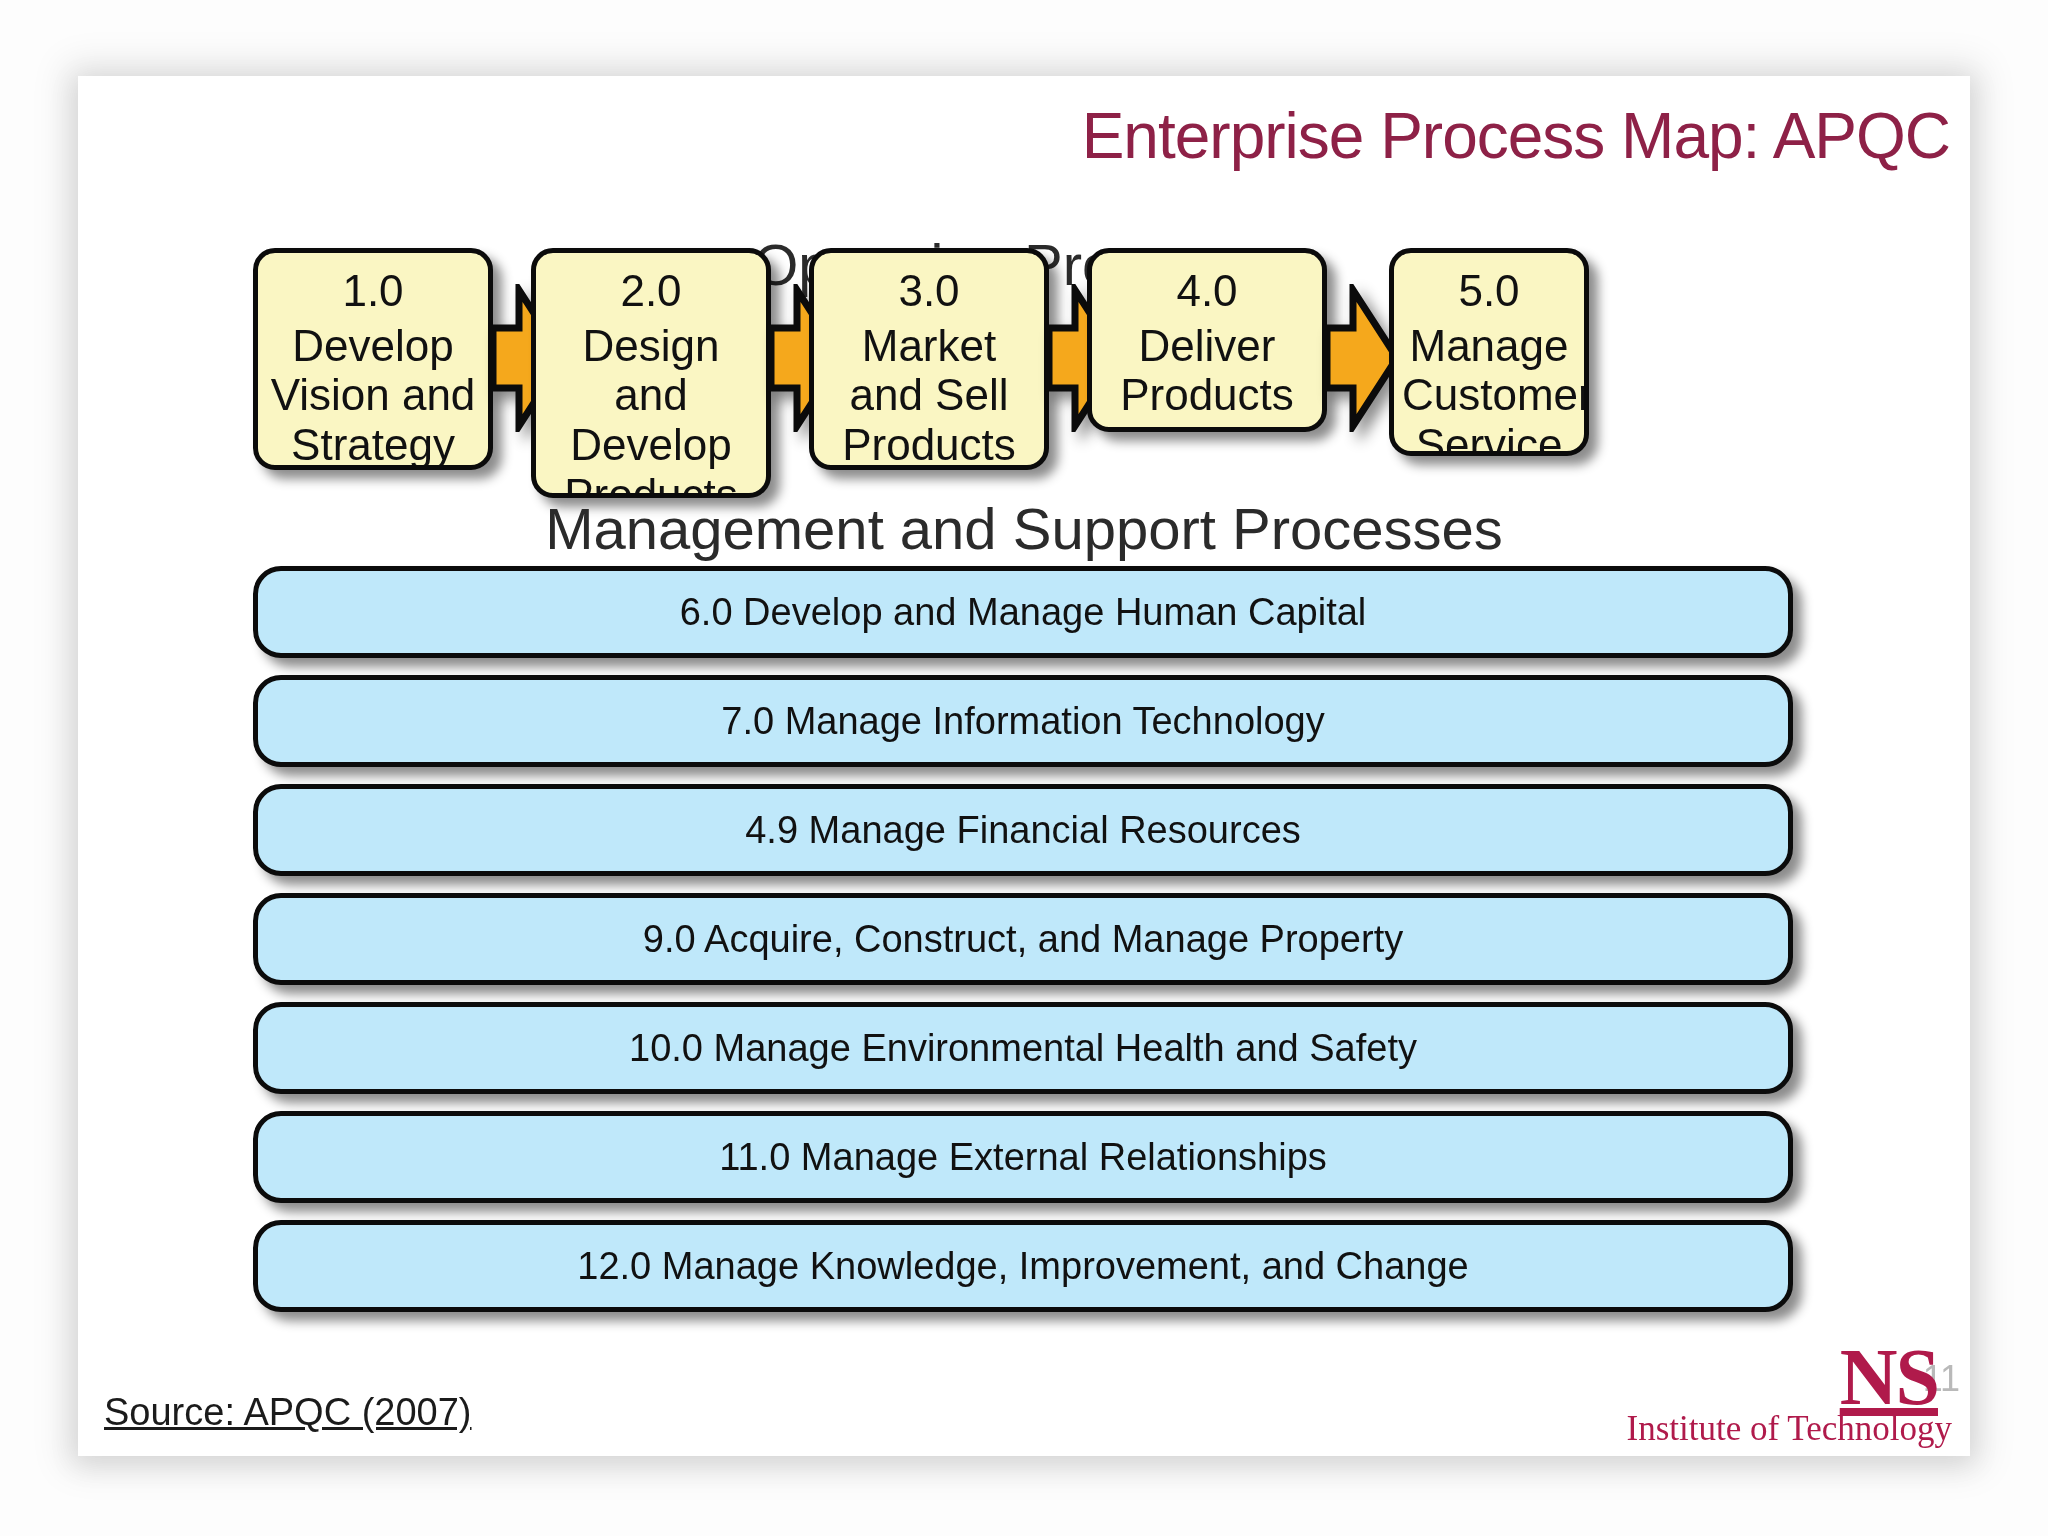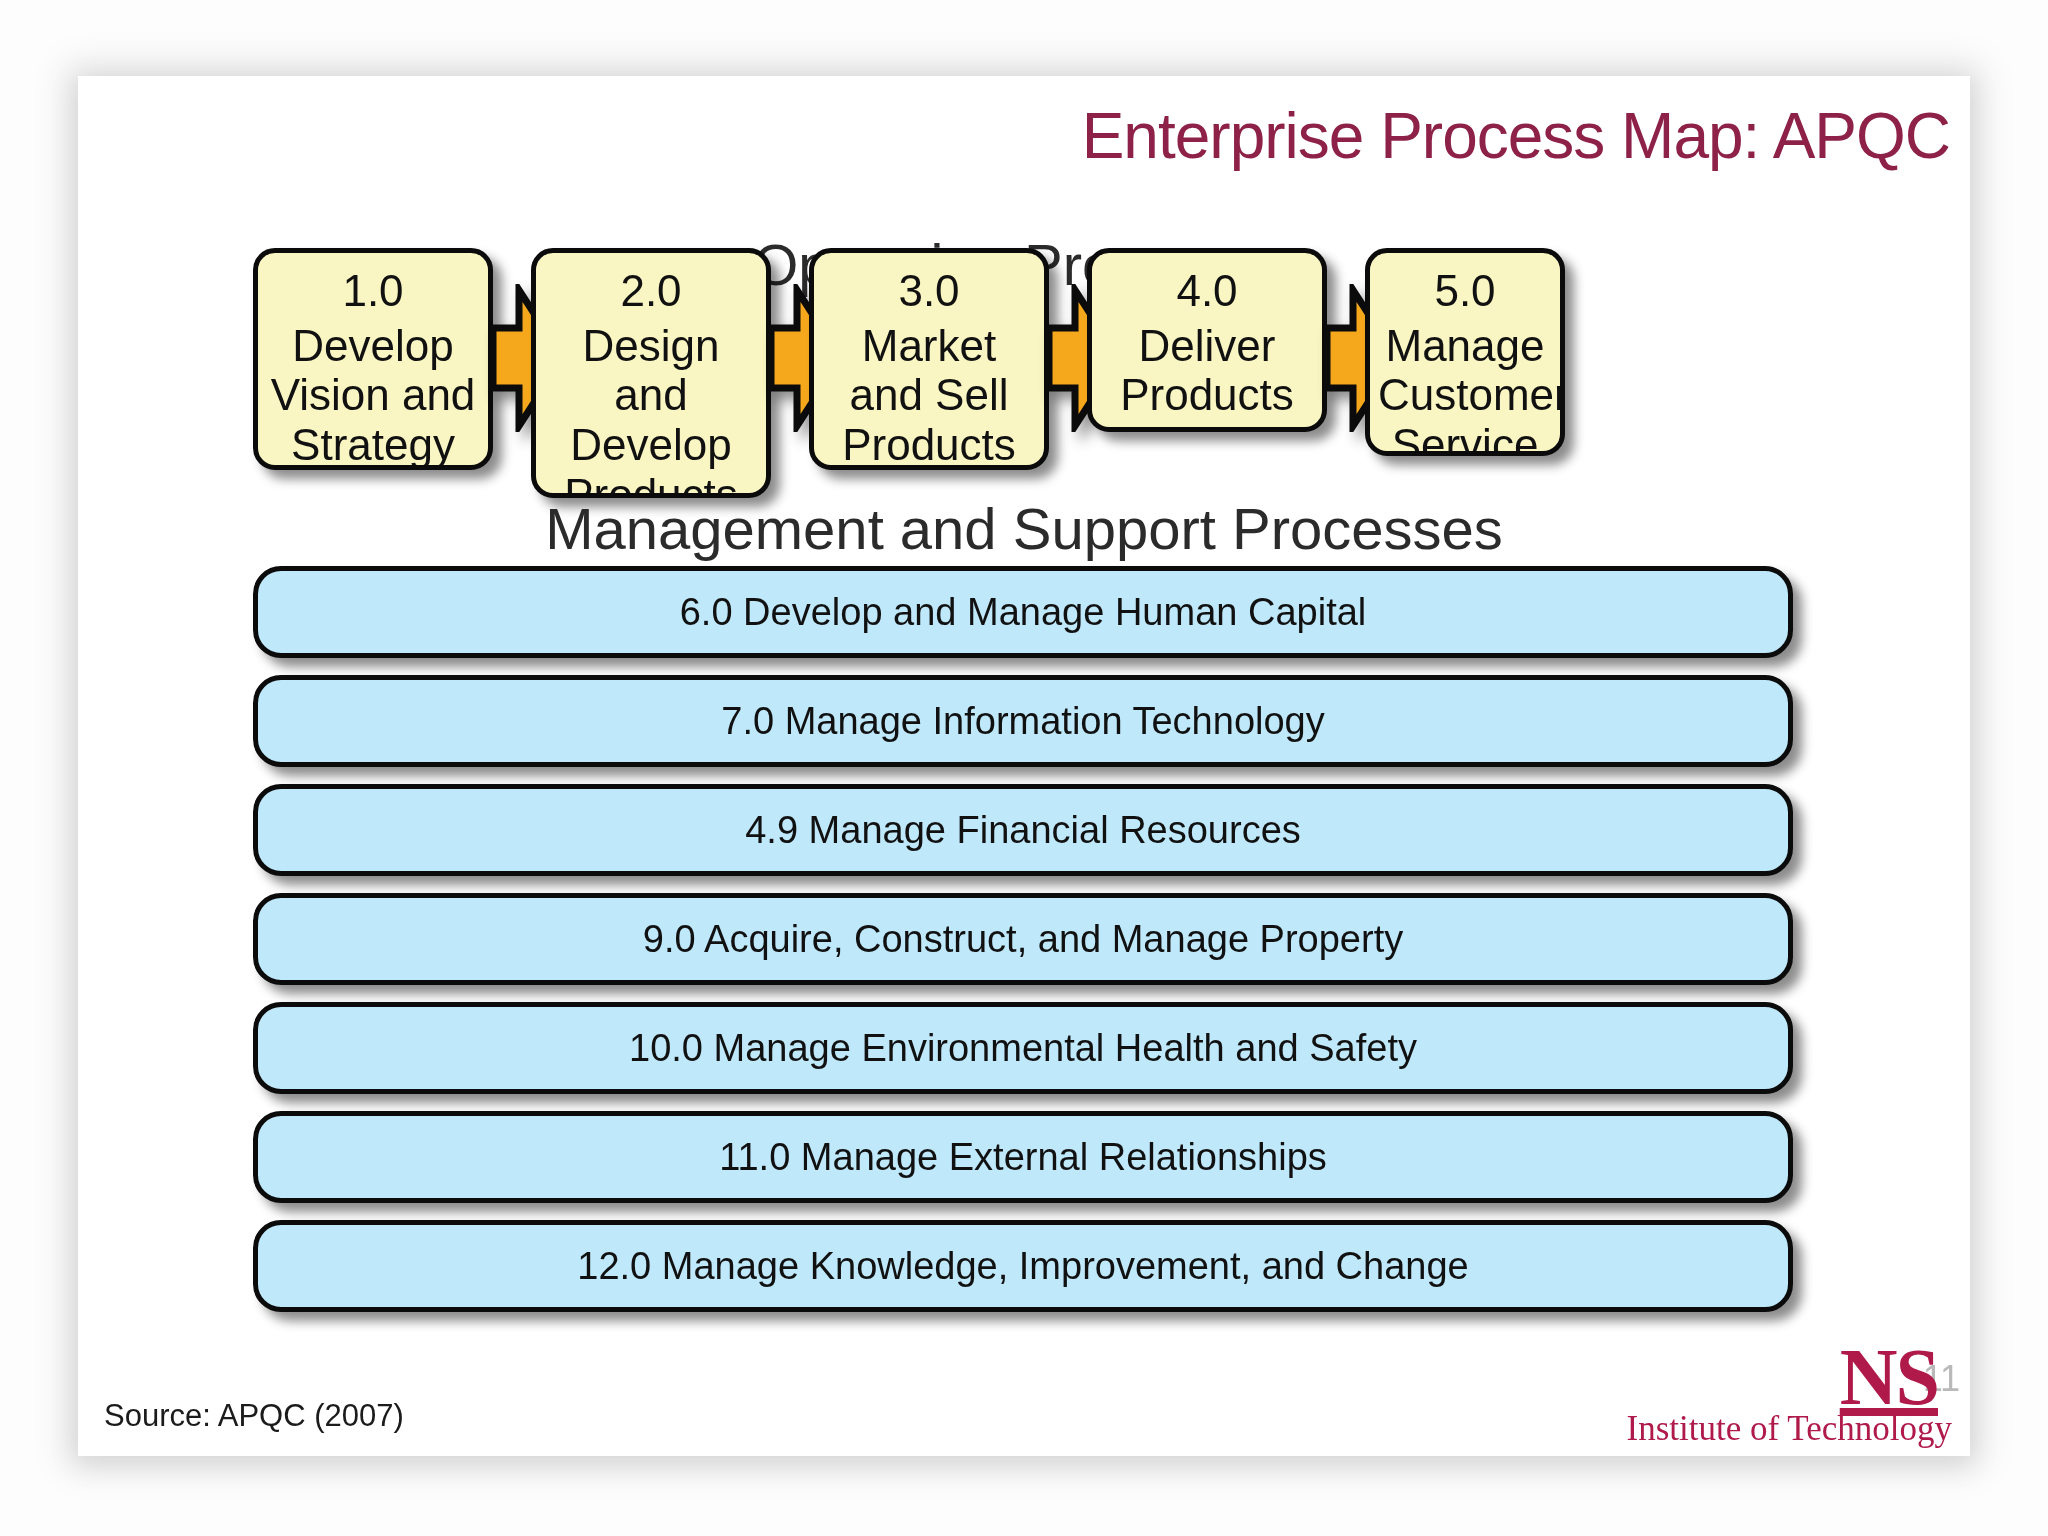--- a/index.html
+++ b/index.html
@@ -123,23 +123,24 @@
     font-size: 38px;
     color: #111111;
     white-space: nowrap;
   }
 
   
   #source-note {
     position: absolute;
     left: 26px;
     bottom: 22px;
-    font-size: 31px;
+    font-size: 38px;
     color: #1b1b1b;
     white-space: nowrap;
+    text-decoration: underline;
   }
 
   #logo {
     position: absolute;
     right: 18px;
     bottom: 10px;
     text-align: center;
     color: #B01A4B;
     line-height: 1;
     z-index: 1;
@@ -212,21 +213,21 @@
         </div>
         <div class="process-box" style="left: 834px; width: 240px; height: 184px;">
           <span class="pnum">4.0</span>
           <span class="plabel">Deliver Products and Services</span>
         </div>
         <div class="arrow" style="left: 1070px;">
           <svg viewBox="0 0 78 148" preserveAspectRatio="none">
             <path d="M4 44 L30 44 L30 6 L74 74 L30 142 L30 104 L4 104 Z" fill="#F5A81C" stroke="#0b0b0b" stroke-width="7" stroke-linejoin="miter"></path>
           </svg>
         </div>
-        <div class="process-box" style="left: 1112px; width: 200px; height: 208px;">
+        <div class="process-box" style="left: 1136px; width: 200px; height: 208px;">
           <span class="pnum">5.0</span>
           <span class="plabel">Manage Customer Service</span>
         </div>
       </div>
 
     <div class="section-heading" id="heading-support">Management and Support Processes</div>
 
     <div id="support-list">
 
     <div class="support-bar">

